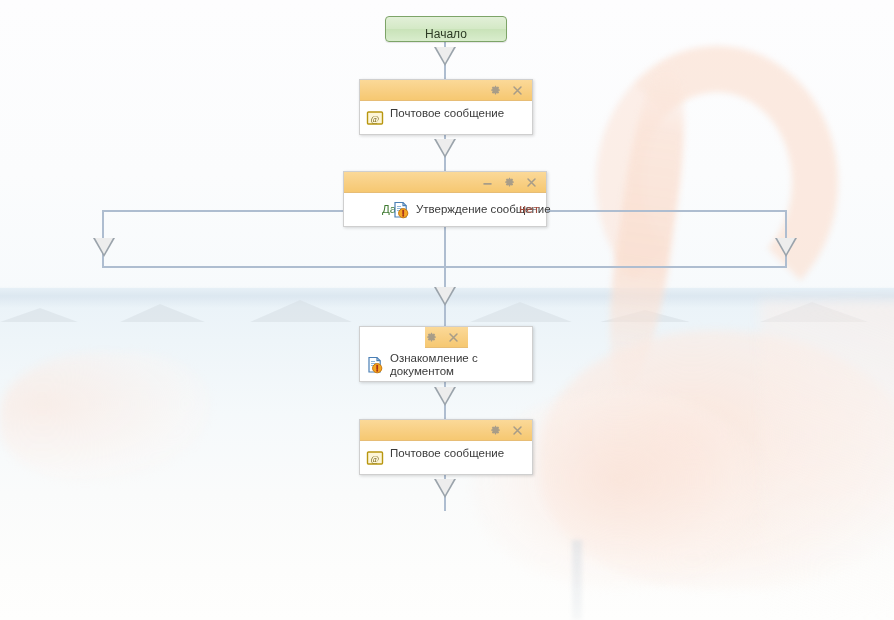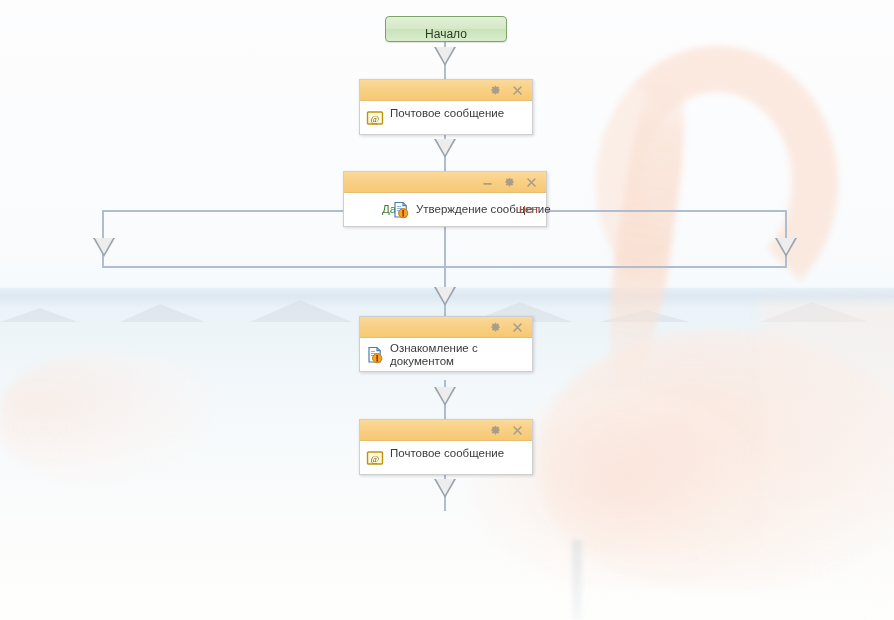--- a/index.html
+++ b/index.html
@@ -357,21 +357,21 @@
           <circle cx="11.2" cy="12.2" r="4.6" fill="#f5a623" stroke="#c8780d" stroke-width="1"></circle>
           <path d="M11.2 9.6 v3.4" stroke="#a8321a" stroke-width="1.8" stroke-linecap="round"></path>
           <circle cx="11.2" cy="14.7" r="1" fill="#a8321a"></circle>
         </svg>
       </span>
       <span class="node-title">Утверждение сообщение</span>
       <span class="branch-label branch-no">Нет</span>
     </div>
   </div>
 
-  <div class="task-node" style="left:359px; top:316px; width:172px; height:54px;">
+  <div class="task-node" style="left:359px; top:326px; width:172px; height:54px;align-items:center;">
     <div class="node-header">
       <span class="hdr-btn">
         <svg width="11" height="11" viewBox="0 0 16 16">
           <path fill="#8a8a8a" d="M8 5.2A2.8 2.8 0 1 0 8 10.8 2.8 2.8 0 0 0 8 5.2zm0 4.3A1.5 1.5 0 1 1 8 6.5a1.5 1.5 0 0 1 0 3z"></path>
           <path fill="#8a8a8a" d="M14 6.5l-1.3-.2a4.8 4.8 0 0 0-.4-1l.8-1a.5.5 0 0 0 0-.6L11.7 2.3a.5.5 0 0 0-.6 0l-1 .8a4.8 4.8 0 0 0-1-.4L8.9 1.4a.5.5 0 0 0-.5-.4H7.6a.5.5 0 0 0-.5.4l-.2 1.3a4.8 4.8 0 0 0-1 .4l-1-.8a.5.5 0 0 0-.6 0L2.9 3.7a.5.5 0 0 0 0 .6l.8 1a4.8 4.8 0 0 0-.4 1L2 6.5a.5.5 0 0 0-.4.5v.8a.5.5 0 0 0 .4.5l1.3.2c.1.35.24.68.4 1l-.8 1a.5.5 0 0 0 0 .6l1.4 1.4a.5.5 0 0 0 .6 0l1-.8c.32.16.65.3 1 .4l.2 1.3a.5.5 0 0 0 .5.4h.8a.5.5 0 0 0 .5-.4l.2-1.3c.35-.1.68-.24 1-.4l1 .8a.5.5 0 0 0 .6 0l1.4-1.4a.5.5 0 0 0 0-.6l-.8-1c.16-.32.3-.65.4-1l1.3-.2a.5.5 0 0 0 .4-.5v-.8a.5.5 0 0 0-.4-.5z"></path>
         </svg>
       </span>
       <span class="hdr-btn">
         <svg width="11" height="11" viewBox="0 0 12 12">
           <path stroke="#8a8a8a" stroke-width="1.7" stroke-linecap="round" d="M2.2 2.2 L9.8 9.8 M9.8 2.2 L2.2 9.8"></path>

